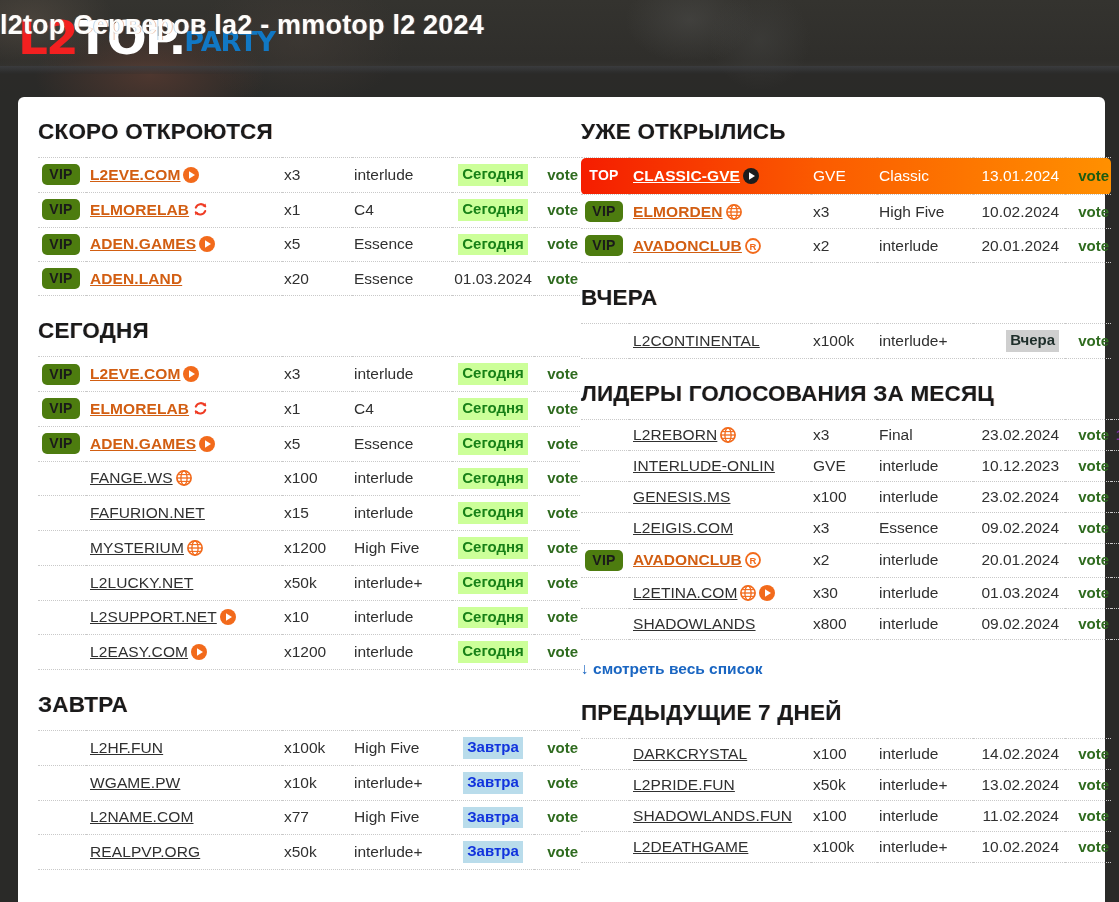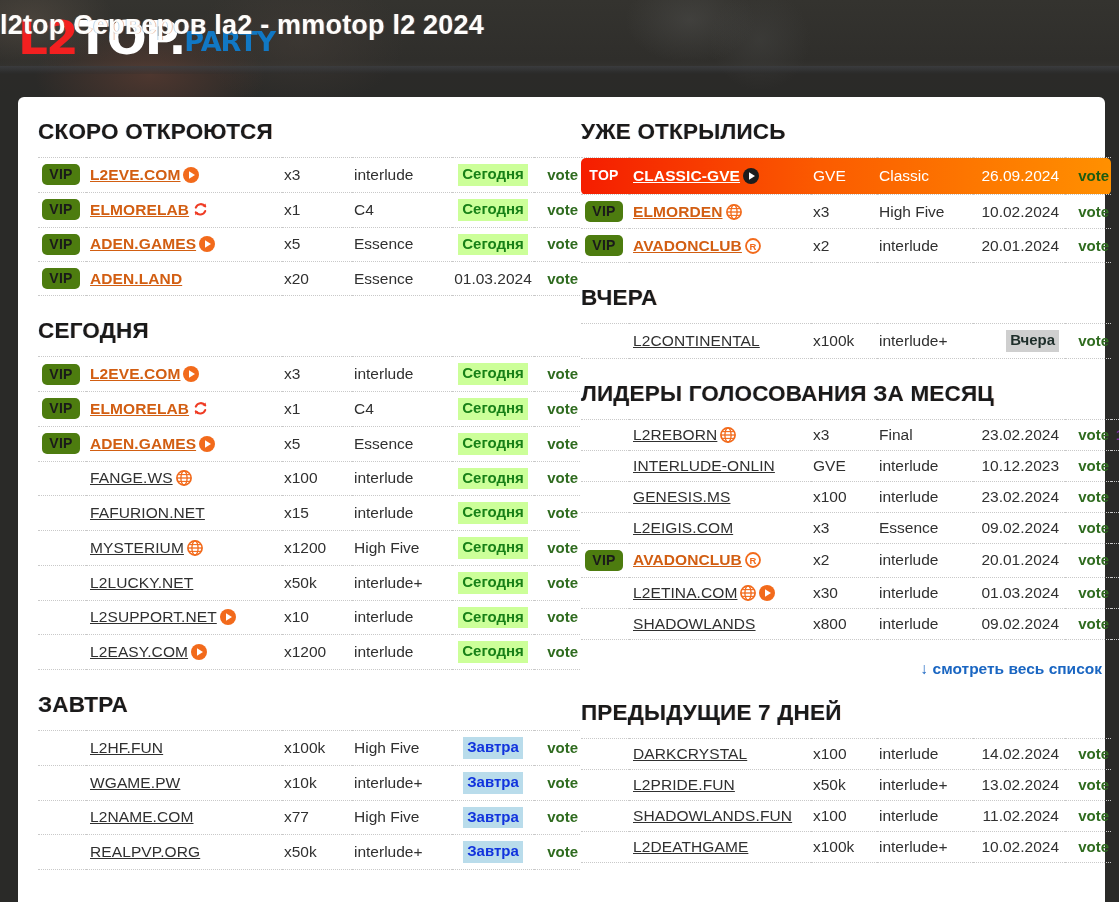--- a/index.html
+++ b/index.html
@@ -189,21 +189,21 @@
   tr.toprow .vote { color: #1c5c10; }
   tr.toprow td:first-child { border-radius: 5px 0 0 5px; }
   tr.toprow td:last-child  { border-radius: 0 5px 5px 0; }
 
   
   .ico { display: inline-block; vertical-align: -3px; margin-left: 3px; }
   .ico svg { display: block; }
 
   
   .seeall {
-    text-align: right;
+    text-align: left;
     margin: 20px 0 8px 0;
   }
   .seeall a {
     color: #1a66c2;
     font-weight: bold;
     font-size: 15.5px;
     text-decoration: none;
   }
 </style>
 </head>
@@ -422,21 +422,21 @@
         <table class="srv">
           <tbody>
             <tr class="toprow">
               <td class="c-badge"><span class="topbadge">TOP</span></td>
               <td class="c-name"><span class="srv-name">CLASSIC-GVE</span><span class="ico"><svg width="16" height="16" viewBox="0 0 16 16">
                     <circle cx="8" cy="8" r="8" fill="#1d1d1d"></circle>
                     <path d="M6 4.3 L12 8 L6 11.7 Z" fill="#ffffff"></path>
                   </svg></span></td>
               <td class="c-rate">GVE</td>
               <td class="c-chron">Classic</td>
-              <td class="c-date">26.09.2024</td>
+              <td class="c-date">13.01.2024</td>
               <td class="c-vote"><span class="vote">vote</span></td>
             </tr>
             <tr>
               <td class="c-badge"><span class="vip">VIP</span></td>
               <td class="c-name"><span class="srv-name">ELMORDEN</span><span class="ico"><svg width="16" height="16" viewBox="0 0 16 16">
                     <circle cx="8" cy="8" r="7.1" fill="none" stroke="#f26a1b" stroke-width="1.7"></circle>
                     <ellipse cx="8" cy="8" rx="3.1" ry="7.1" fill="none" stroke="#f26a1b" stroke-width="1.3"></ellipse>
                     <line x1="1" y1="8" x2="15" y2="8" stroke="#f26a1b" stroke-width="1.3"></line>
                     <line x1="2.2" y1="4.6" x2="13.8" y2="4.6" stroke="#f26a1b" stroke-width="1.1"></line>
                     <line x1="2.2" y1="11.4" x2="13.8" y2="11.4" stroke="#f26a1b" stroke-width="1.1"></line>

